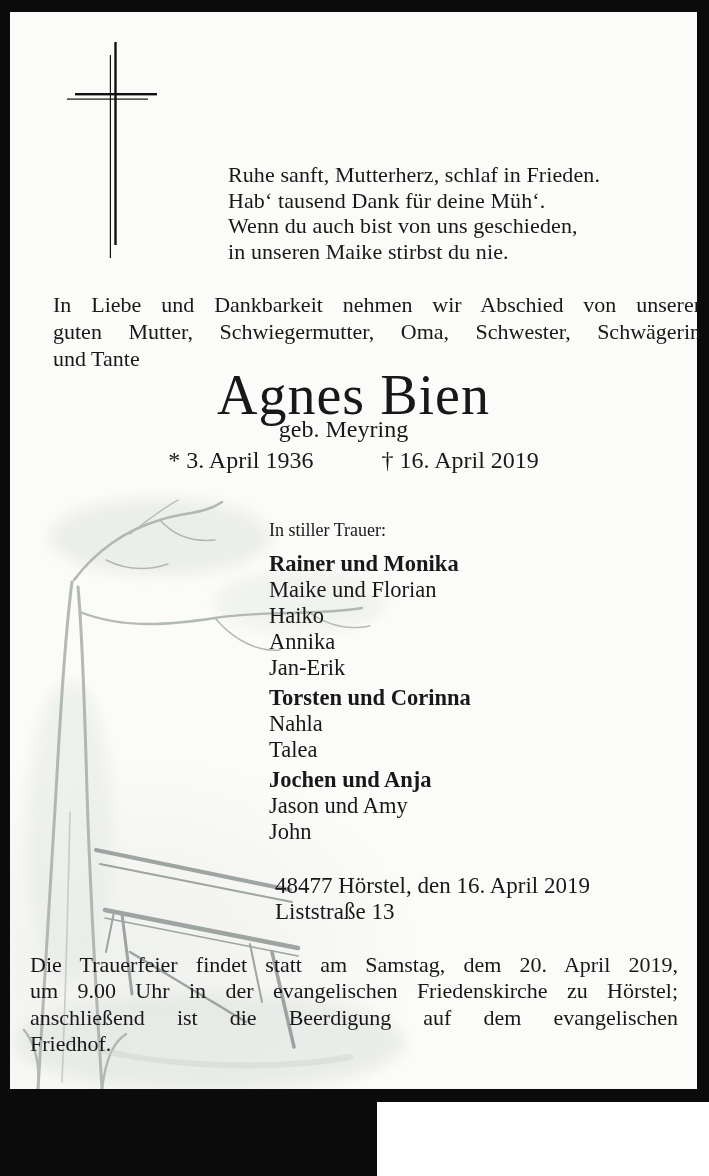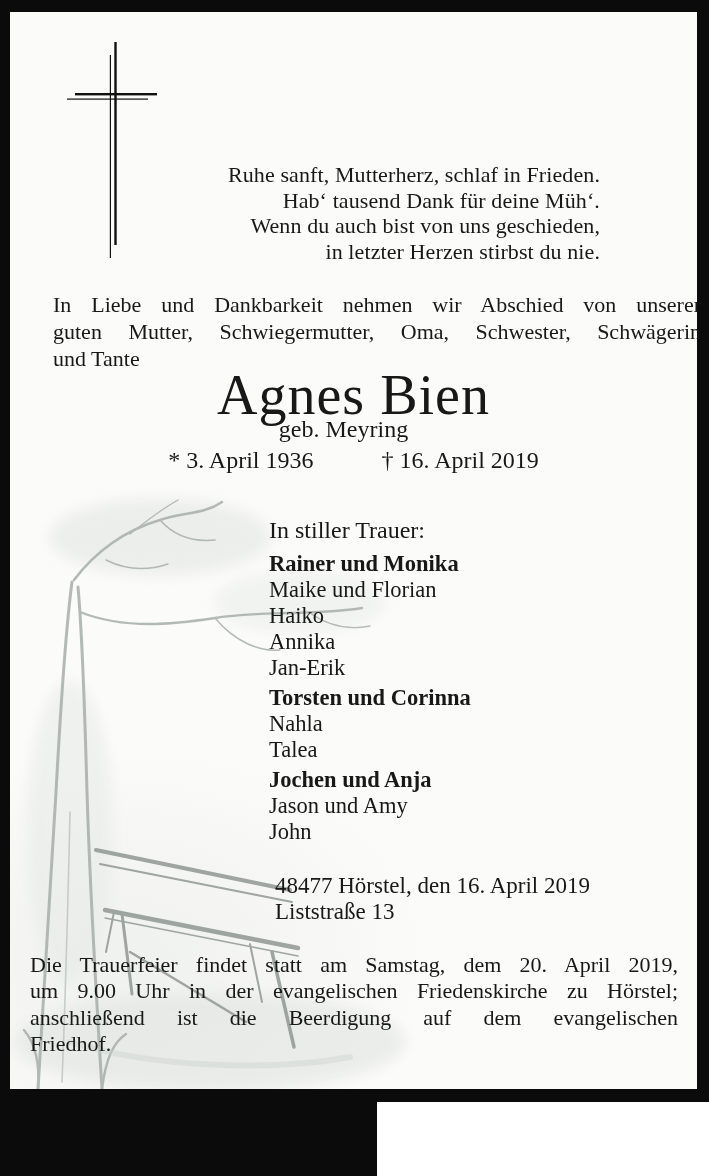--- a/index.html
+++ b/index.html
@@ -27,39 +27,39 @@
     background:var(--card-background);
     background-image:radial-gradient(ellipse 420px 300px at 18% 88%, rgba(205,212,206,.25), rgba(205,212,206,0) 70%);
   }
 
   svg.tree{position:absolute;left:0;top:470px;width:430px;height:607px;}
   svg.cross{position:absolute;left:50px;top:25px;width:110px;height:230px;}
 
   .line{white-space:nowrap;}
   .poem{position:absolute;left:218px;font-size:22px;line-height:25.5px;letter-spacing:.1px;}
   .poem.s1{top:31px;}
-  .poem.s2{top:150px;text-align:right;}
+  .poem.s2{top:150px;}
 
   .textblock{position:absolute;left:20px;width:648px;font-size:22px;line-height:27px;}
   .justified > div{text-align:justify;text-align-last:justify;white-space:normal;}
   .justified > div:last-child{text-align:left;text-align-last:left;}
   .intro{top:279px;margin-left:23px;}
 
   .deceased-name{
     position:absolute;left:0;top:353px;width:687px;text-align:center;
     font-size:56px;line-height:60px;letter-spacing:1px;
   }
   .maiden{position:absolute;left:0;top:404px;width:667px;text-align:center;font-size:24px;line-height:26px;}
   .dates{
     position:absolute;left:0;top:435px;width:687px;
     display:flex;justify-content:center;gap:68px;
     font-size:24px;line-height:27px;
   }
 
-  .trauer-heading{position:absolute;left:259px;top:505px;font-size:24px;line-height:26px;text-align:center;}
+  .trauer-heading{position:absolute;left:259px;top:505px;font-size:18px;line-height:26px;text-align:center;}
   .groups{position:absolute;left:259px;top:539px;font-size:22.5px;line-height:26px;}
   .mourner-group{margin-bottom:4px;}
   .mourner-group:nth-child(3){margin-top:2px;}
   .mourner-head{font-weight:bold;}
   .address{position:absolute;left:265px;top:861px;font-size:23px;line-height:26px;}
   .funeral{top:940px;font-size:22px;line-height:26.3px;}
 </style>
 </head>
 <body>
 
@@ -113,21 +113,21 @@
       <rect x="54.3" y="5" width="2.4" height="203" fill="#111"></rect>
       <rect x="49.8" y="18" width="1.2" height="203" fill="#111"></rect>
       <rect x="15" y="56" width="82" height="2.4" fill="#111"></rect>
       <rect x="7" y="61.5" width="81" height="1.2" fill="#111"></rect>
     </svg>
 
     <div class="poem s2">
         <div class="line">Ruhe sanft, Mutterherz, schlaf in Frieden.</div>
         <div class="line">Hab‘ tausend Dank für deine Müh‘.</div>
         <div class="line">Wenn du auch bist von uns geschieden,</div>
-        <div class="line">in letzter Herzen stirbst du nie.</div>
+        <div class="line">in unseren Maike stirbst du nie.</div>
       </div>
 
     <div class="textblock intro justified">
         <div class="iline">In Liebe und Dankbarkeit nehmen wir Abschied von unserer</div>
         <div class="iline">guten Mutter, Schwiegermutter, Oma, Schwester, Schwägerin</div>
         <div class="iline">und Tante</div>
       </div>
 
     <div class="deceased-name">Agnes Bien</div>
     <div class="maiden">geb. Meyring</div>

